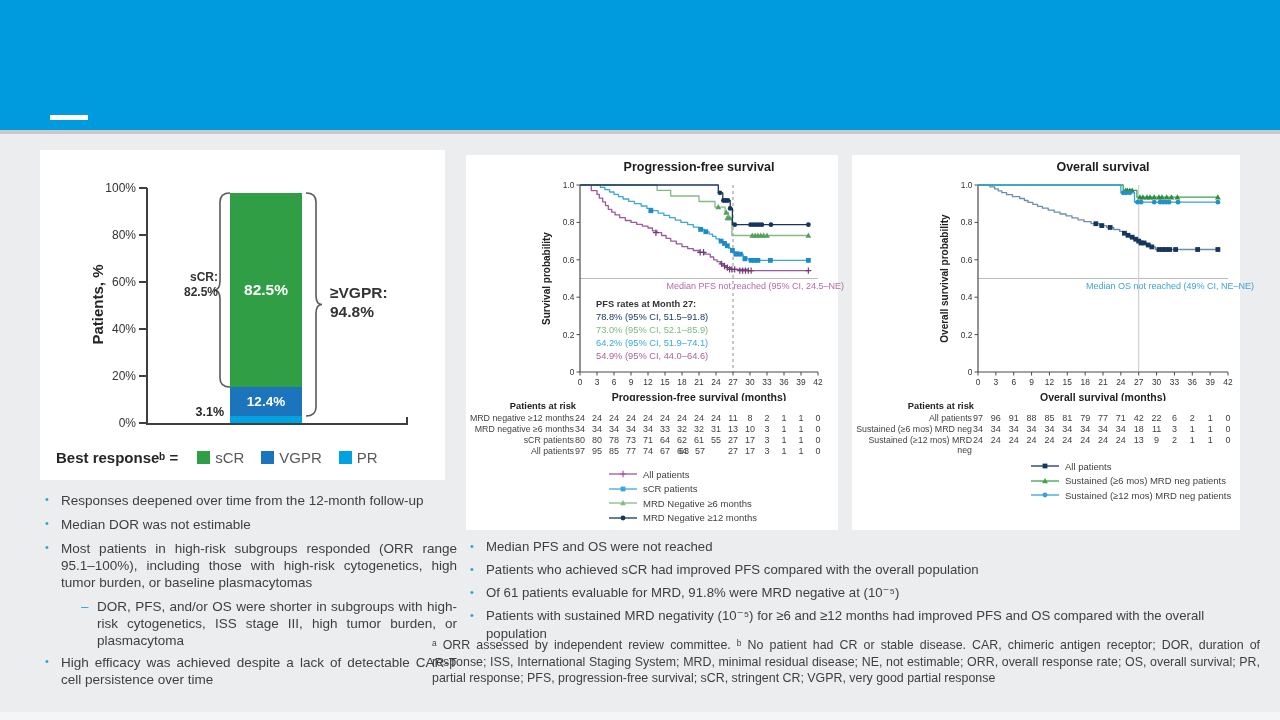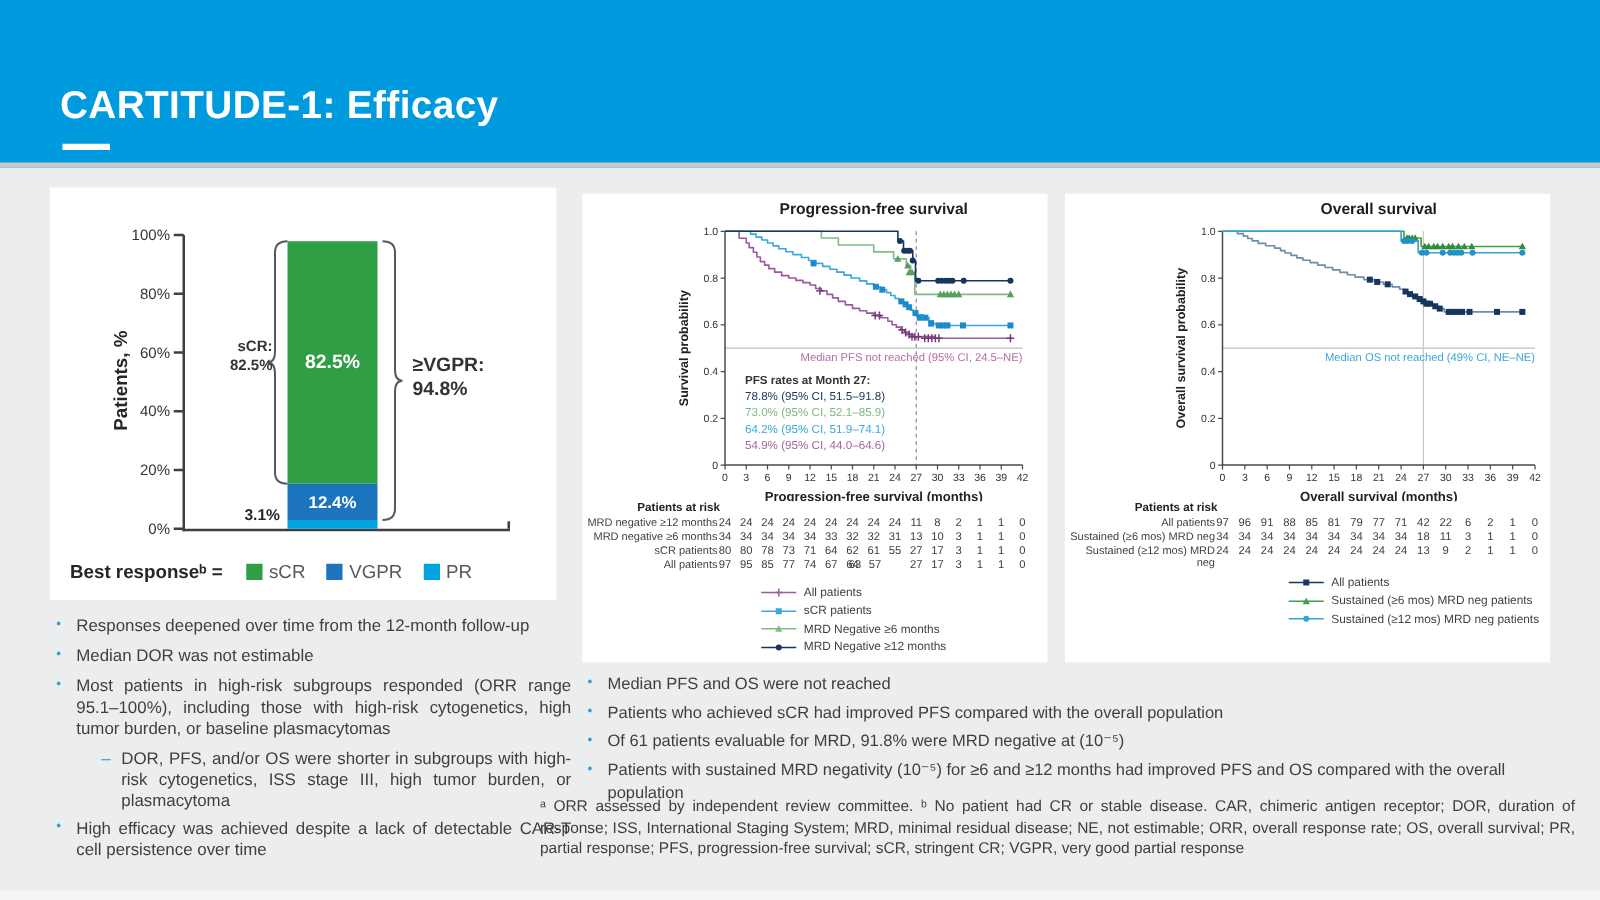--- a/index.html
+++ b/index.html
@@ -37,21 +37,21 @@
   #bar-legend{position:absolute;left:16px;top:299px;display:flex;align-items:center;gap:9px;}
   #bar-legend .prefix{font-weight:700;font-size:15px;color:#262626;margin-right:2px;}
   .bl-item{display:flex;align-items:center;gap:5px;margin-left:8px;}
   .bl-swatch{width:13px;height:13px;display:inline-block;}
   .bl-label{font-size:15px;color:#58595b;}
   
   .km-title{position:absolute;top:5px;text-align:center;font-weight:700;font-size:12.5px;color:#1d1d1d;}
   .km-svg{position:absolute;left:0;top:14px;}
   .rates-box{position:absolute;font-size:9.3px;line-height:13px;}
   .rates-box .rb-head{font-weight:700;color:#333;}
-  .median-note{position:absolute;font-size:9px;text-align:right;}
+  .median-note{position:absolute;font-size:9px;text-align:right;padding-left:26px;}
   .risk-head{position:absolute;font-weight:700;font-size:9.3px;color:#222;text-align:right;}
   .risk-rows{position:absolute;}
   .risk-row{position:relative;height:11px;}
   .risk-label{position:absolute;left:0;text-align:right;font-size:8.8px;color:#3f3f3f;top:0;}
   .risk-val{position:absolute;transform:translateX(-50%);font-size:9px;color:#3f3f3f;top:0;}
   .km-legend{position:absolute;}
   .km-legend-item{display:flex;align-items:center;gap:5px;height:14.5px;}
   .km-legend-item span{font-size:9.5px;color:#3f3f3f;}
   
   .bullets{position:absolute;color:#3f3f3f;}
@@ -64,21 +64,20 @@
   #right-bullets{left:470px;top:538px;width:782px;font-size:13.2px;line-height:1.3;}
   #right-bullets .b-row{margin-bottom:6px;}
   
   #footnote{position:absolute;left:432px;top:637px;width:828px;font-size:12.4px;line-height:1.33;color:#3f3f3f;text-align:justify;}
   #bottom-strip{position:absolute;left:0;top:712px;width:1280px;height:8px;background:#f4f5f5;}
 </style>
 </head>
 <body>
 
 <div id="header">
-  <div id="slide-title">CARTITUDE-1: Efficacy</div>
   <div id="title-underline"></div>
 </div>
 
 <div id="card-bar" class="card">
   <div id="bar-ylab">Patients, %</div>
   <div id="bar-yaxis">
       <span class="bar-ytick-label" style="top: 31px;">100%</span>
       <span class="bar-ytick-mark" style="top: 37px;"></span>
       <span class="bar-ytick-label" style="top: 78px;">80%</span>
       <span class="bar-ytick-mark" style="top: 84px;"></span>

